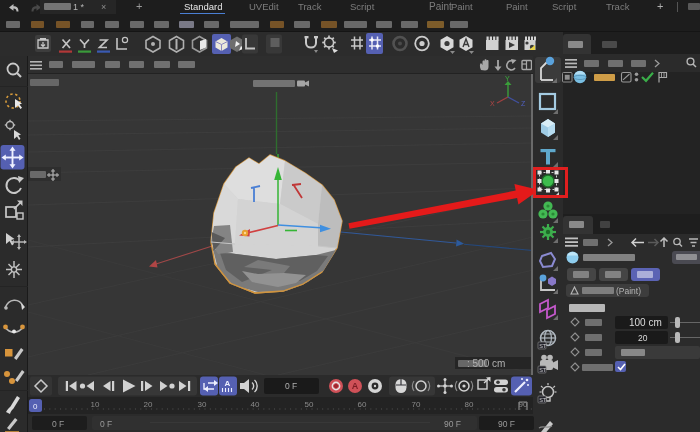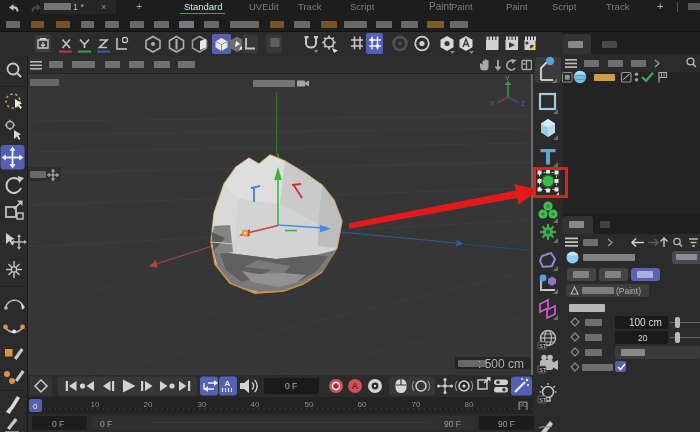--- a/index.html
+++ b/index.html
@@ -378,21 +378,21 @@
  <g stroke="#b0b0b0" stroke-width="1">
       <line x1="4" y1="2" x2="8" y2="2"></line>
       <line x1="4" y1="10" x2="8" y2="10"></line>
       <line x1="2" y1="4" x2="2" y2="8"></line>
       <line x1="10" y1="4" x2="10" y2="8"></line>
     </g>
 </svg>
 
 <div class="a" style="left:455px;top:357px;width:78px;height:12px;background:#252525"></div>
 <b class="t" style="left:458px;top:360px;width:29px;height:7px;background:#9f9f9f"></b>
-<span class="tx" style="left:478px;top:359px;font-size:12px;color:#b0b0b0">: 500 cm</span>
+<span class="tx" style="left:467px;top:359px;font-size:10px;color:#b0b0b0">: 500 cm</span>
 
 <div class="a" style="left:533px;top:56px;width:30px;height:376px;background:#2b2b2b"></div>
 <div class="a" style="left:531px;top:74px;width:2px;height:301px;background:#6a6a6a"></div>
 <div id="rstrip">
 <svg class="a" style="left:533px;top:56px" width="30" height="376" viewBox="0 0 30 376">
  <rect x="2" y="1" width="26" height="26" rx="3" fill="#3b3b3b"></rect>
 
  <path d="M8 24 L8 12 L14 6" fill="none" stroke="#d8d8d8" stroke-width="1.8"></path>
  <circle cx="17" cy="5" r="4.2" fill="#5aa2dc"></circle>
  <path d="M8 24 L20 24" stroke="#d8d8d8" stroke-width="1.8"></path>

